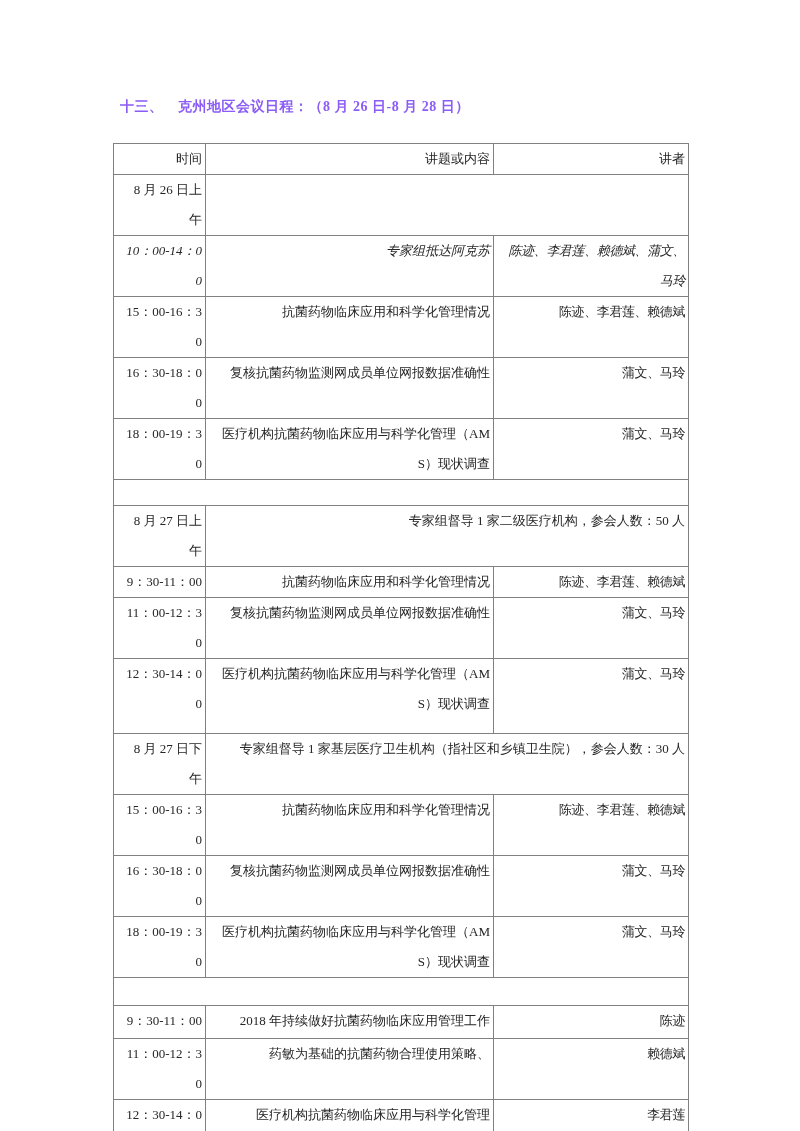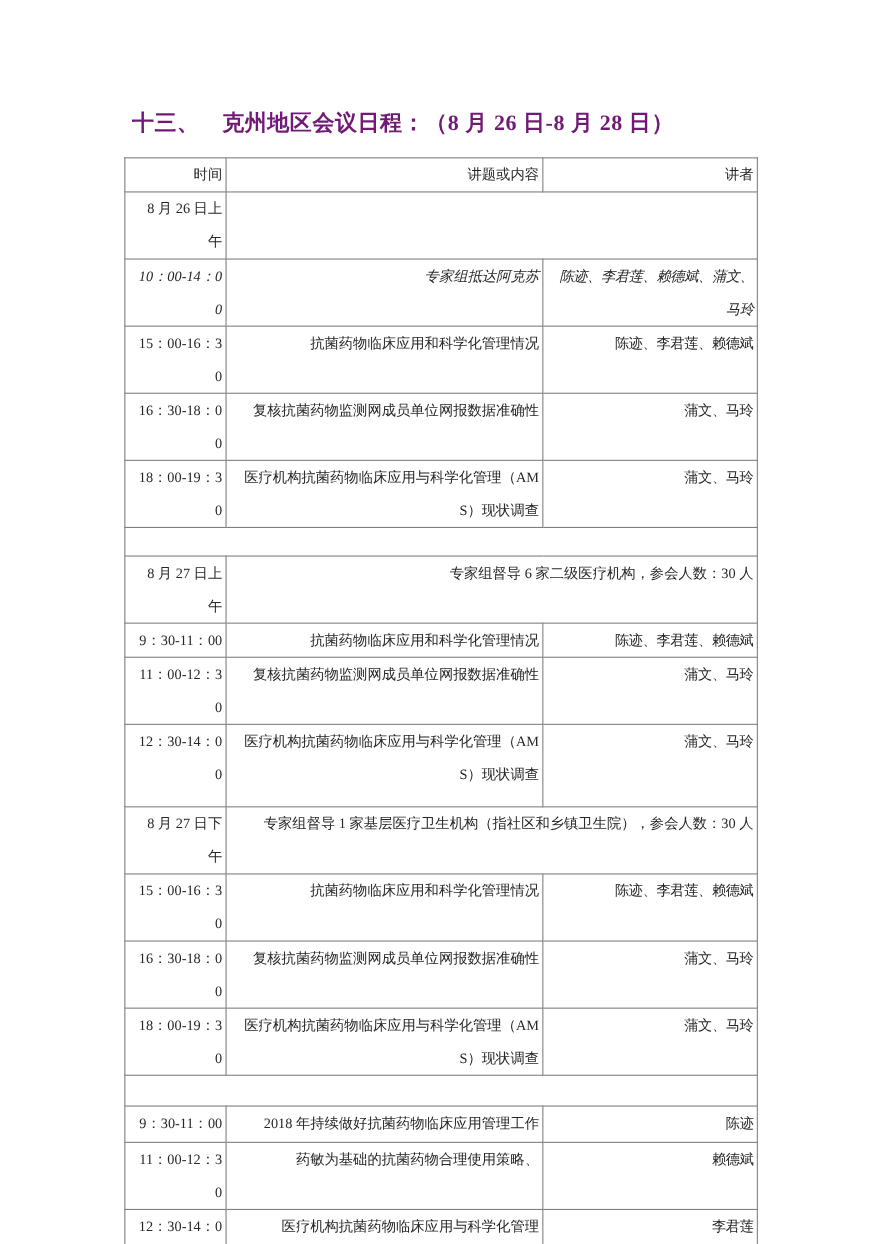--- a/index.html
+++ b/index.html
@@ -11,24 +11,24 @@
     background: #ffffff;
     font-family: "Liberation Serif", "DejaVu Serif", serif;
     color: #262626;
     overflow: hidden;
     box-shadow: 0 0 2px rgba(0,0,0,.25);
   }
   .doc-title {
     position: absolute;
     left: 120px;
     top: 98px;
-    font-size: 20px;
+    font-size: 14px;
     font-weight: bold;
     letter-spacing: 0.5px;
-    color: #701a75;
+    color: #8b5cf6;
     white-space: nowrap;
   }
   table.schedule {
     position: absolute;
     left: 113px;
     top: 143px;
     width: 575px;
     border-collapse: collapse;
     table-layout: fixed;
   }
@@ -91,21 +91,21 @@
         <tr style="height: 60px;">
           <td class="time-cell">18：00-19：30</td>
           <td class="content-cell">医疗机构抗菌药物临床应用与科学化管理（AMS）现状调查</td>
           <td class="speakers-cell">蒲文、马玲</td>
         </tr>
         <tr class="separator-row" style="height: 26px;">
           <td class="separator-cell" colspan="3"></td>
         </tr>
         <tr style="height: 15px;">
           <td class="time-cell">8 月 27 日上午</td>
-          <td class="content-cell" colspan="2">专家组督导 6 家二级医疗机构，参会人数：30 人</td>
+          <td class="content-cell" colspan="2">专家组督导 1 家二级医疗机构，参会人数：50 人</td>
         </tr>
         <tr style="height: 30px;">
           <td class="time-cell">9：30-11：00</td>
           <td class="content-cell">抗菌药物临床应用和科学化管理情况</td>
           <td class="speakers-cell">陈迹、李君莲、赖德斌</td>
         </tr>
         <tr style="height: 32px;">
           <td class="time-cell">11：00-12：30</td>
           <td class="content-cell">复核抗菌药物监测网成员单位网报数据准确性</td>
           <td class="speakers-cell">蒲文、马玲</td>

